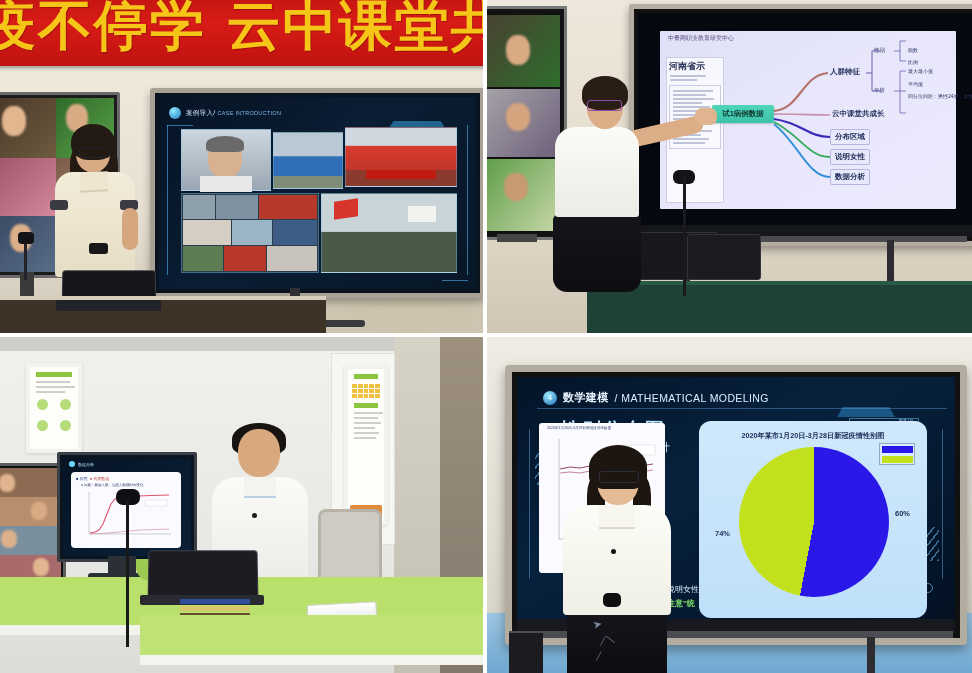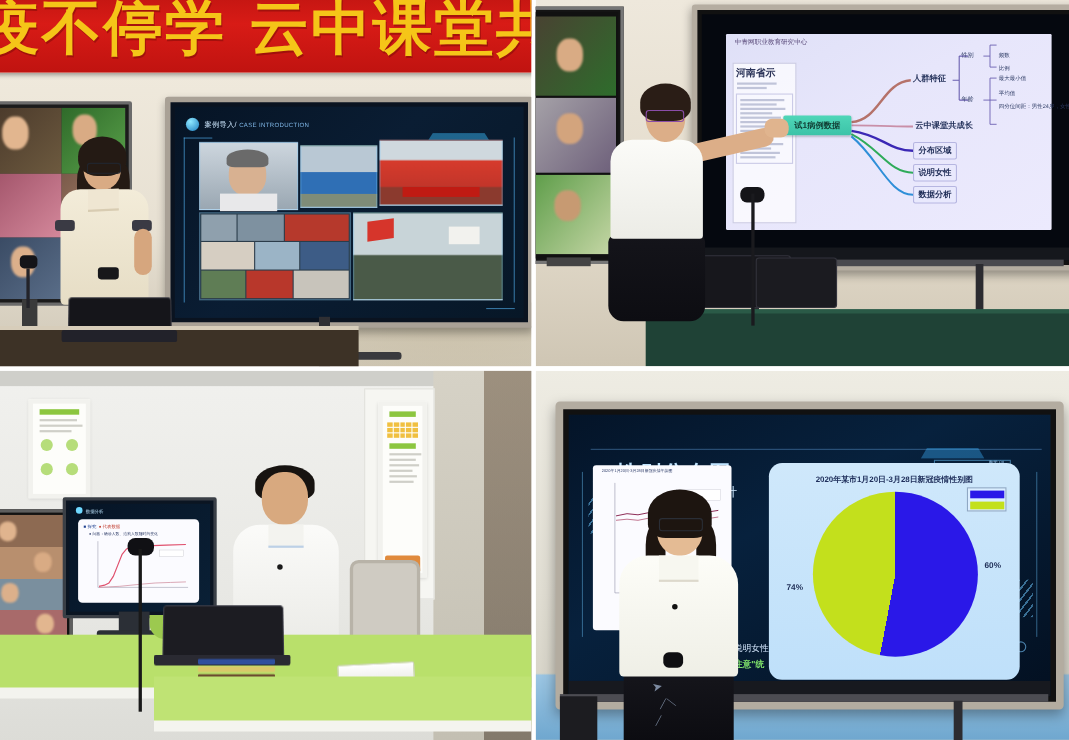--- a/index.html
+++ b/index.html
@@ -530,20 +530,25 @@
     <div class="tripod"></div>
   </div>
 
   <div class="quad" id="q-br">
     <div class="wall"></div>
     <div class="bluewall"></div>
 
     <div class="board">
       <div class="bscr">
 
+        <div class="hdr">
+          <span class="num">4</span>
+          <span class="cn">数学建模</span>
+          <span class="en">/&nbsp;<span>MATHEMATICAL MODELING</span></span>
+        </div>
         <div class="hdr-rule"></div>
 
         <div class="ttl">性别分布图</div>
         <div class="sub">数据的分类描述统计</div>
 
         <div class="hudv" style="left:12px;top:52px;width:1px;height:150px;"></div>
         <div class="hudv" style="right:12px;top:52px;width:1px;height:150px;"></div>
         <div class="abs" style="left:22px;top:56px;width:8px;height:8px;border:1.2px solid rgba(120,200,255,.6);border-radius:50%;"></div>
         <div class="abs" style="right:22px;bottom:40px;width:8px;height:8px;border:1.2px solid rgba(120,200,255,.6);border-radius:50%;"></div>
         <div class="abs" style="left:18px;top:74px;width:26px;height:34px;background:repeating-linear-gradient(-52deg,rgba(110,200,255,.5) 0 1.5px,transparent 1.5px 6px);"></div>

